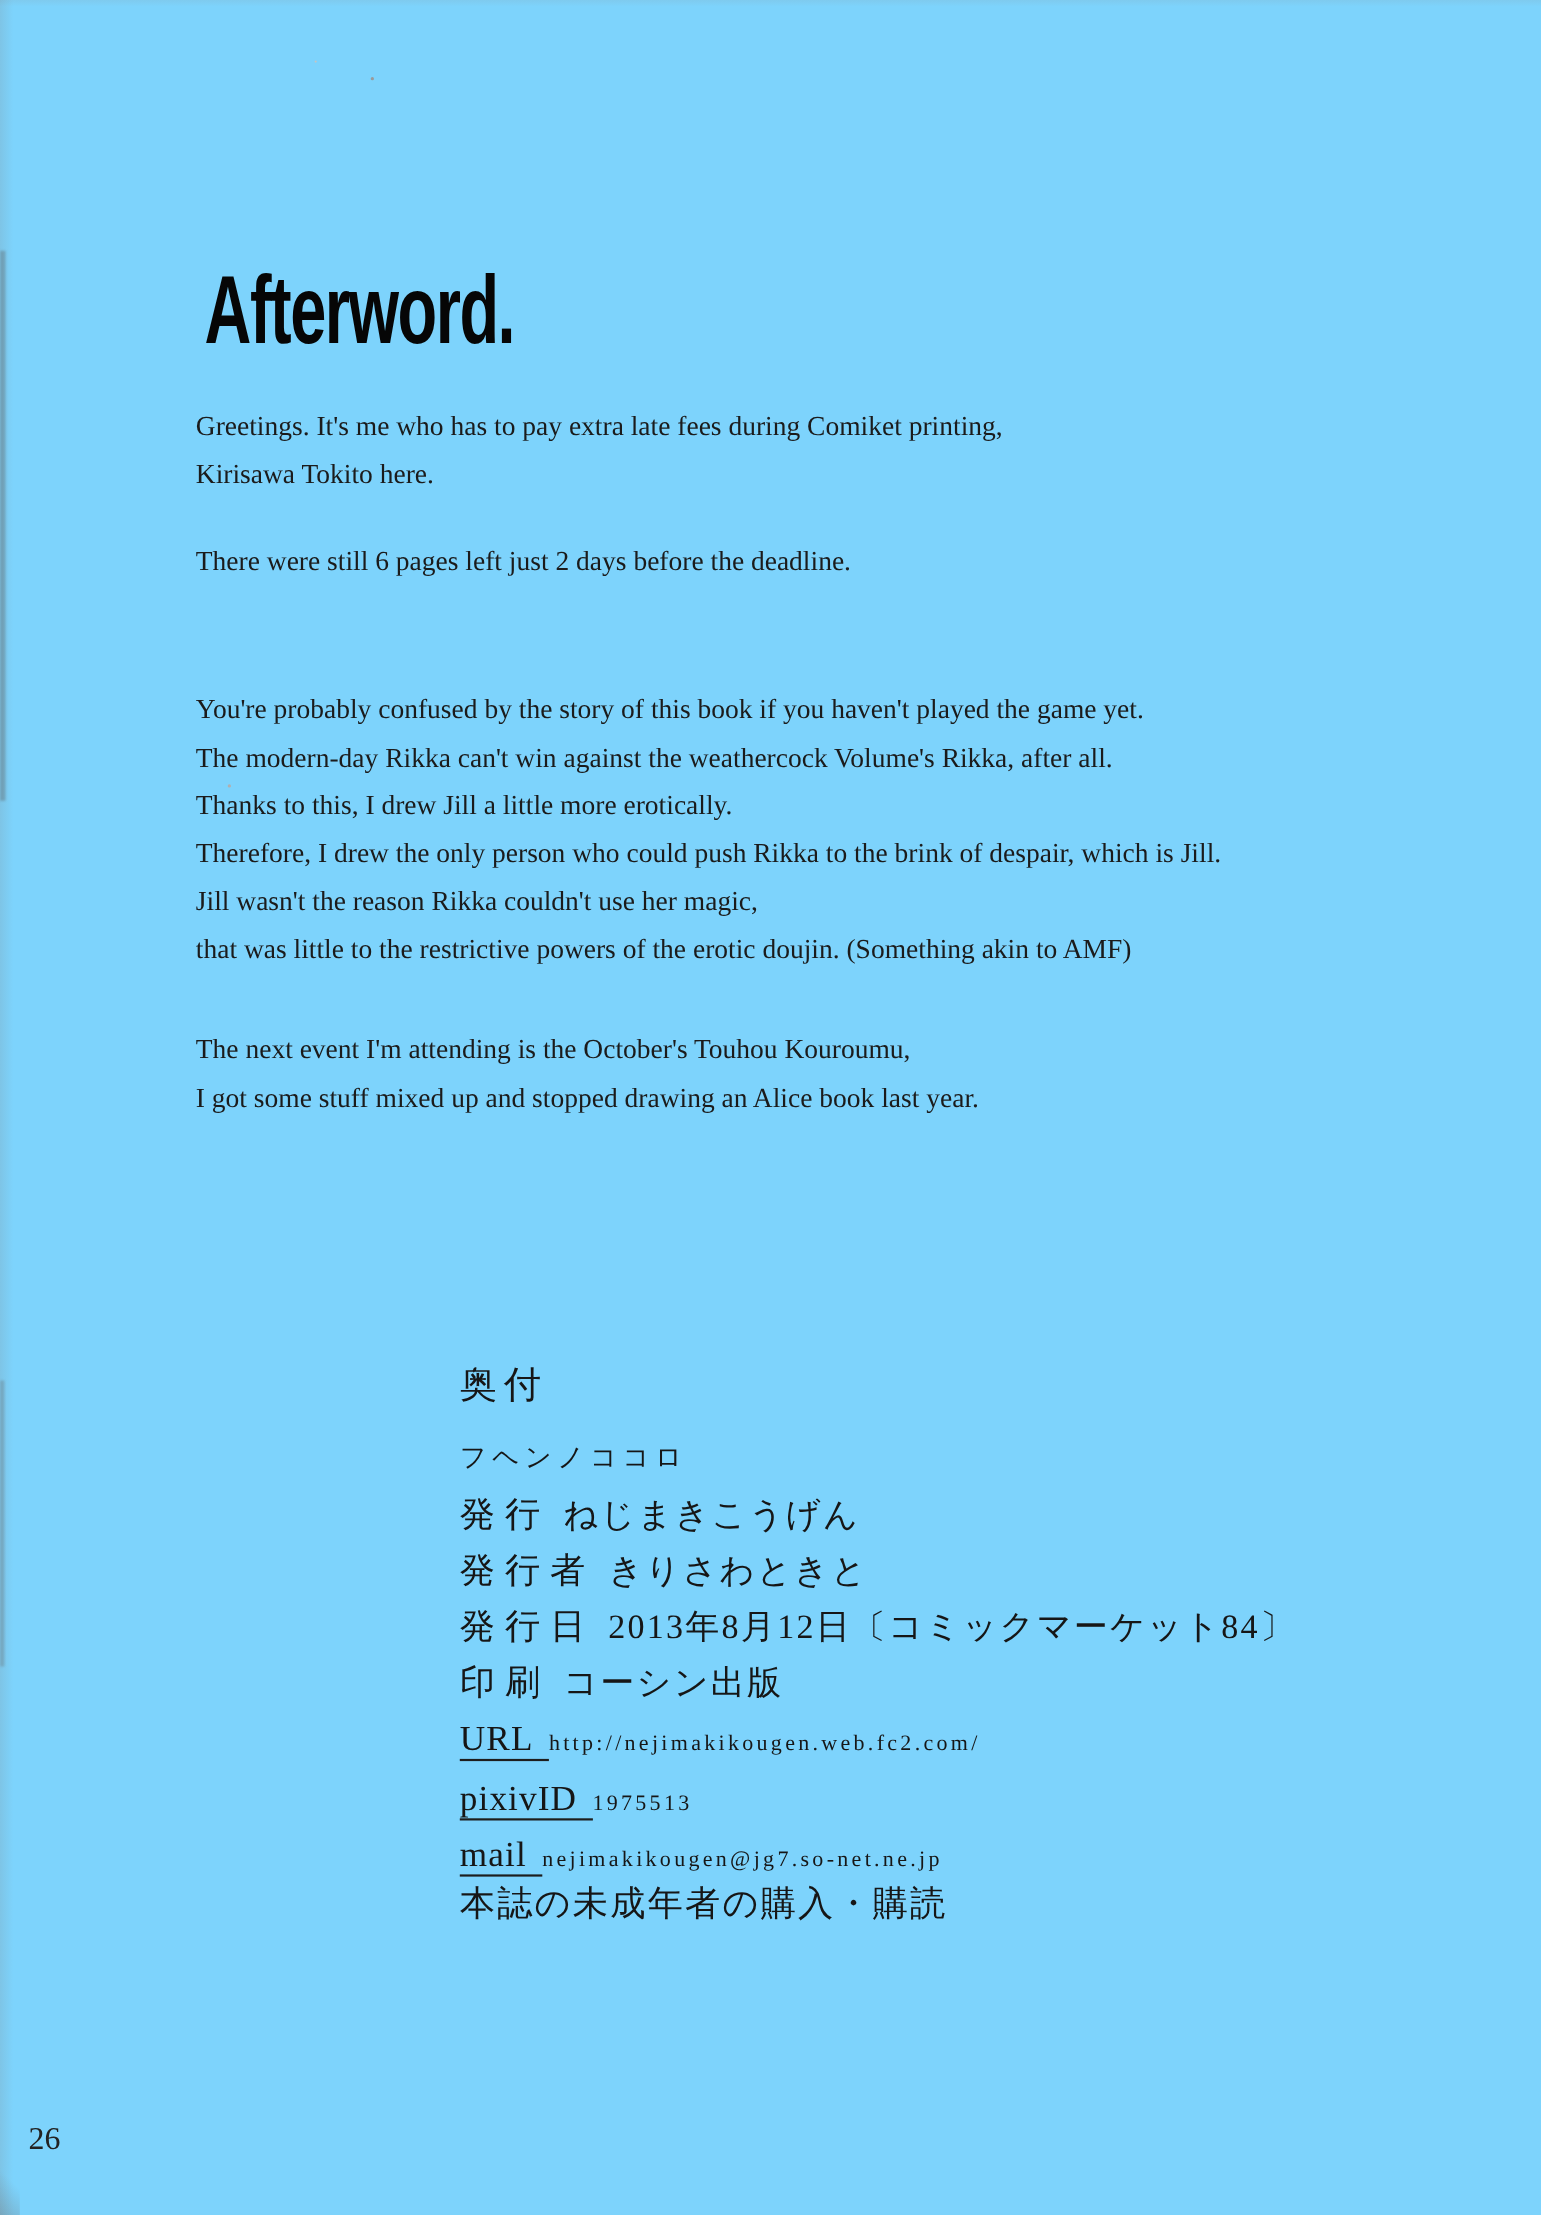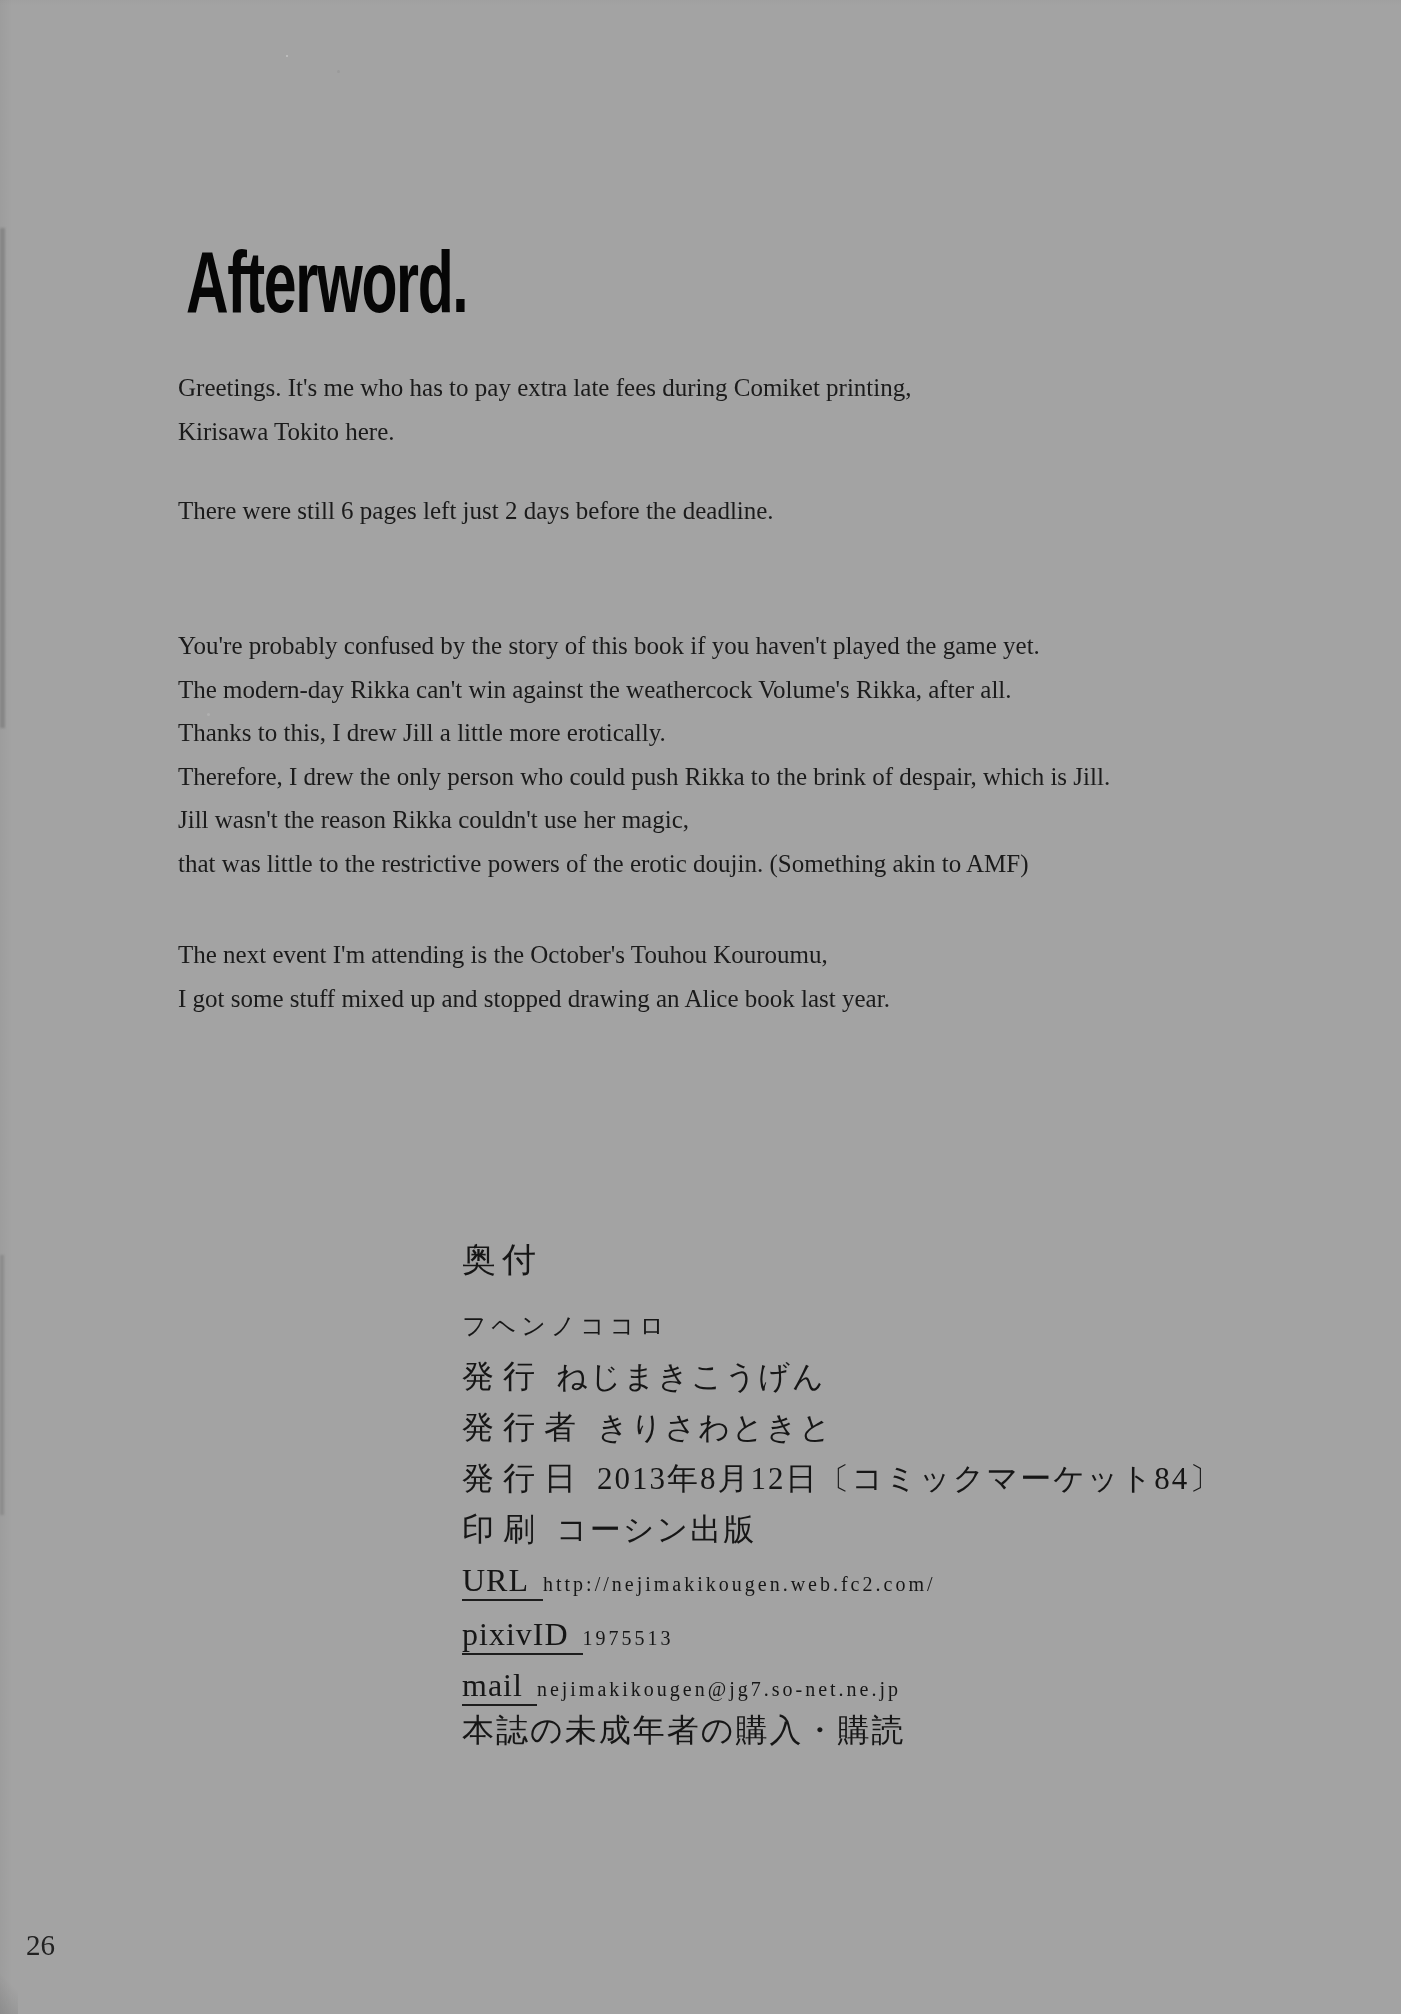--- a/index.html
+++ b/index.html
@@ -1,20 +1,20 @@
 <!DOCTYPE html>
 <html><head>
 <meta charset="utf-8">
 <style>
   html,body{margin:0;padding:0;background:#e8e8e8;}
   .page{
     position:relative;
     width:1401px;height:2014px;
     margin:0 auto;
-    background:#a3a3a3;
+    background:#7dd3fc;
     overflow:hidden;
     font-family:"Liberation Serif", serif;
     color:#1c1c1c;
   }
   
   .edge-left{position:absolute;left:0;top:0;width:12px;height:2014px;
     background:linear-gradient(to right, rgba(130,130,130,.18), rgba(130,130,130,0));}
   .edge-left-dark1{position:absolute;left:0;top:228px;width:5px;height:500px;
     background:rgba(90,90,90,.35);filter:blur(1.2px);}
   .edge-left-dark2{position:absolute;left:0;top:1255px;width:4px;height:260px;
@@ -41,21 +41,21 @@
   
   .para{position:absolute;left:178px;font-size:25px;color:#1b1b1b;}
   .para .line{height:43.5px;line-height:43.5px;white-space:nowrap;}
   .p1{top:366px}
   .p2{top:489px}
   .p3{top:624px}
   .p4{top:933px}
 
   
   .colophon{position:absolute;left:418px;top:1240px;width:760px;height:580px;color:#161616;}
-  .c-line{position:absolute;left:0;line-height:1.15;white-space:nowrap;margin-left:44px;}
+  .c-line{position:absolute;left:0;line-height:1.15;white-space:nowrap;}
   .c-heading{top:0;font-size:34px;letter-spacing:6px;}
   .c-worktitle{top:73px;font-size:24px;letter-spacing:5px;}
   .r0{top:118px}.r1{top:169px}.r2{top:220px}.r3{top:271px}
   .r4{top:322px}.r5{top:376px}.r6{top:427px}
   .n0{top:472px}.n1{top:518px}
   .lbl-jp{font-size:32px;letter-spacing:9px;margin-right:12px;}
   .val-jp{font-size:31px;letter-spacing:2px;}
   .lbl-en{font-size:32px;letter-spacing:1px;border-bottom:2px solid #1d1d1d;
     padding-right:14px;padding-bottom:1px;}
   .val-en{font-size:20px;letter-spacing:3px;}

